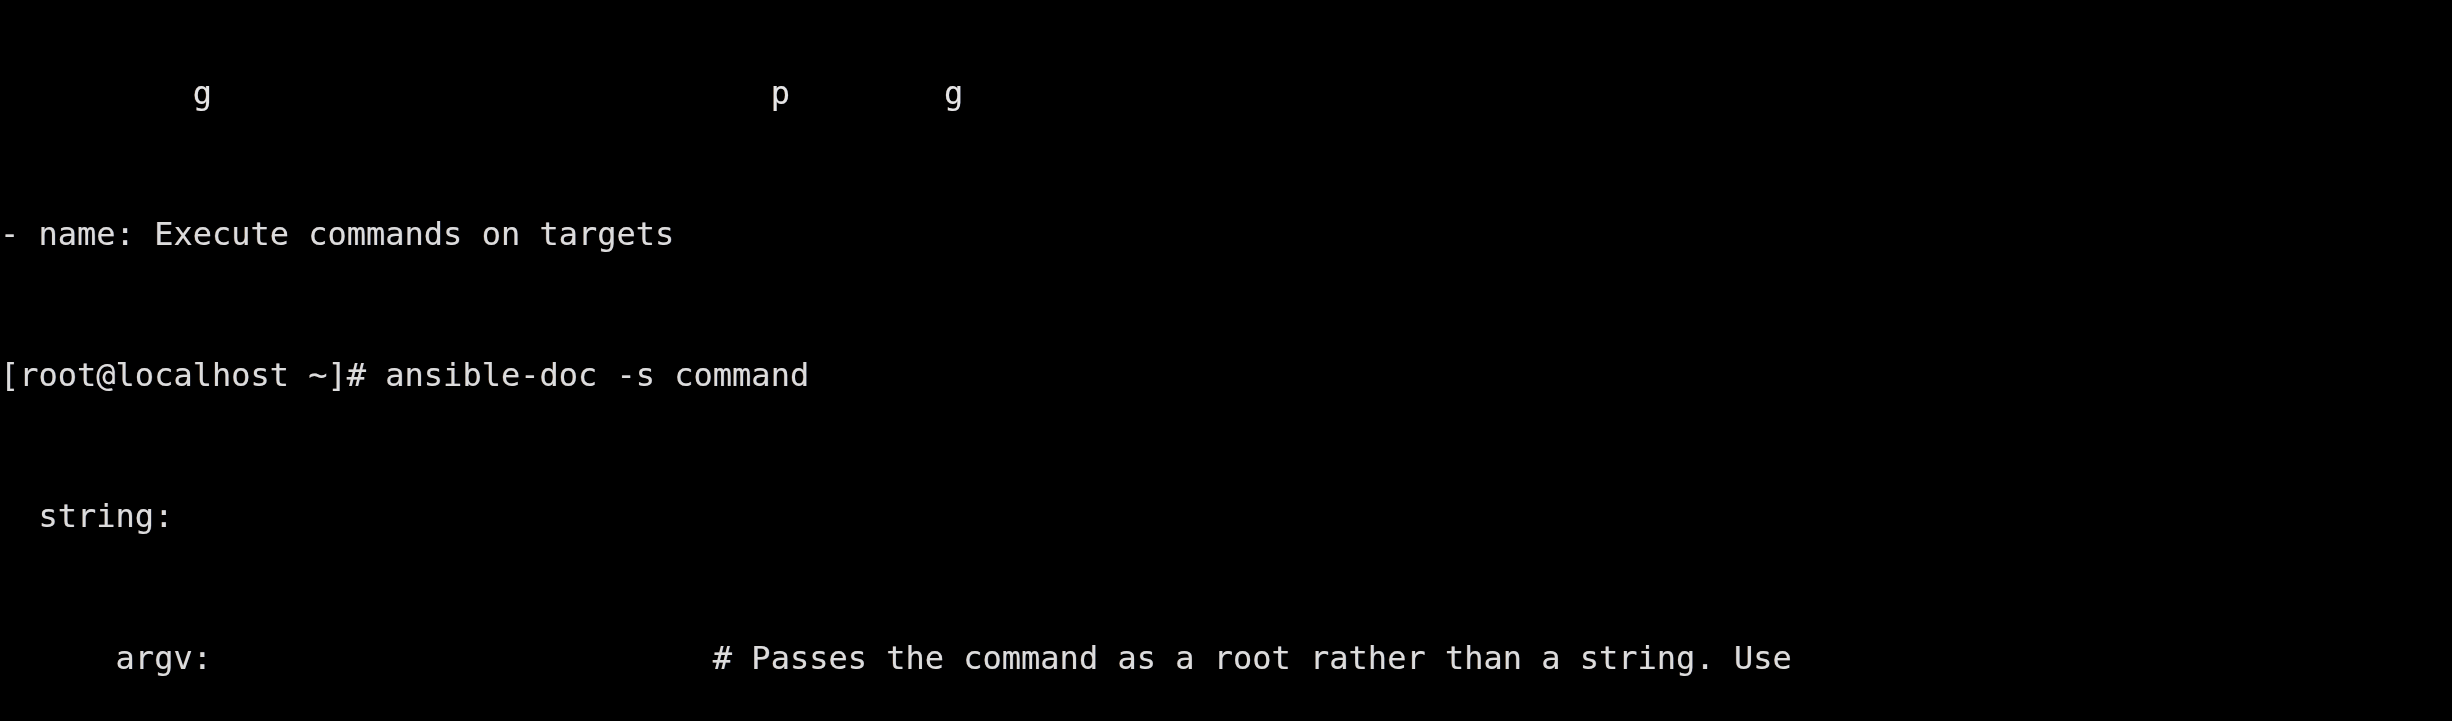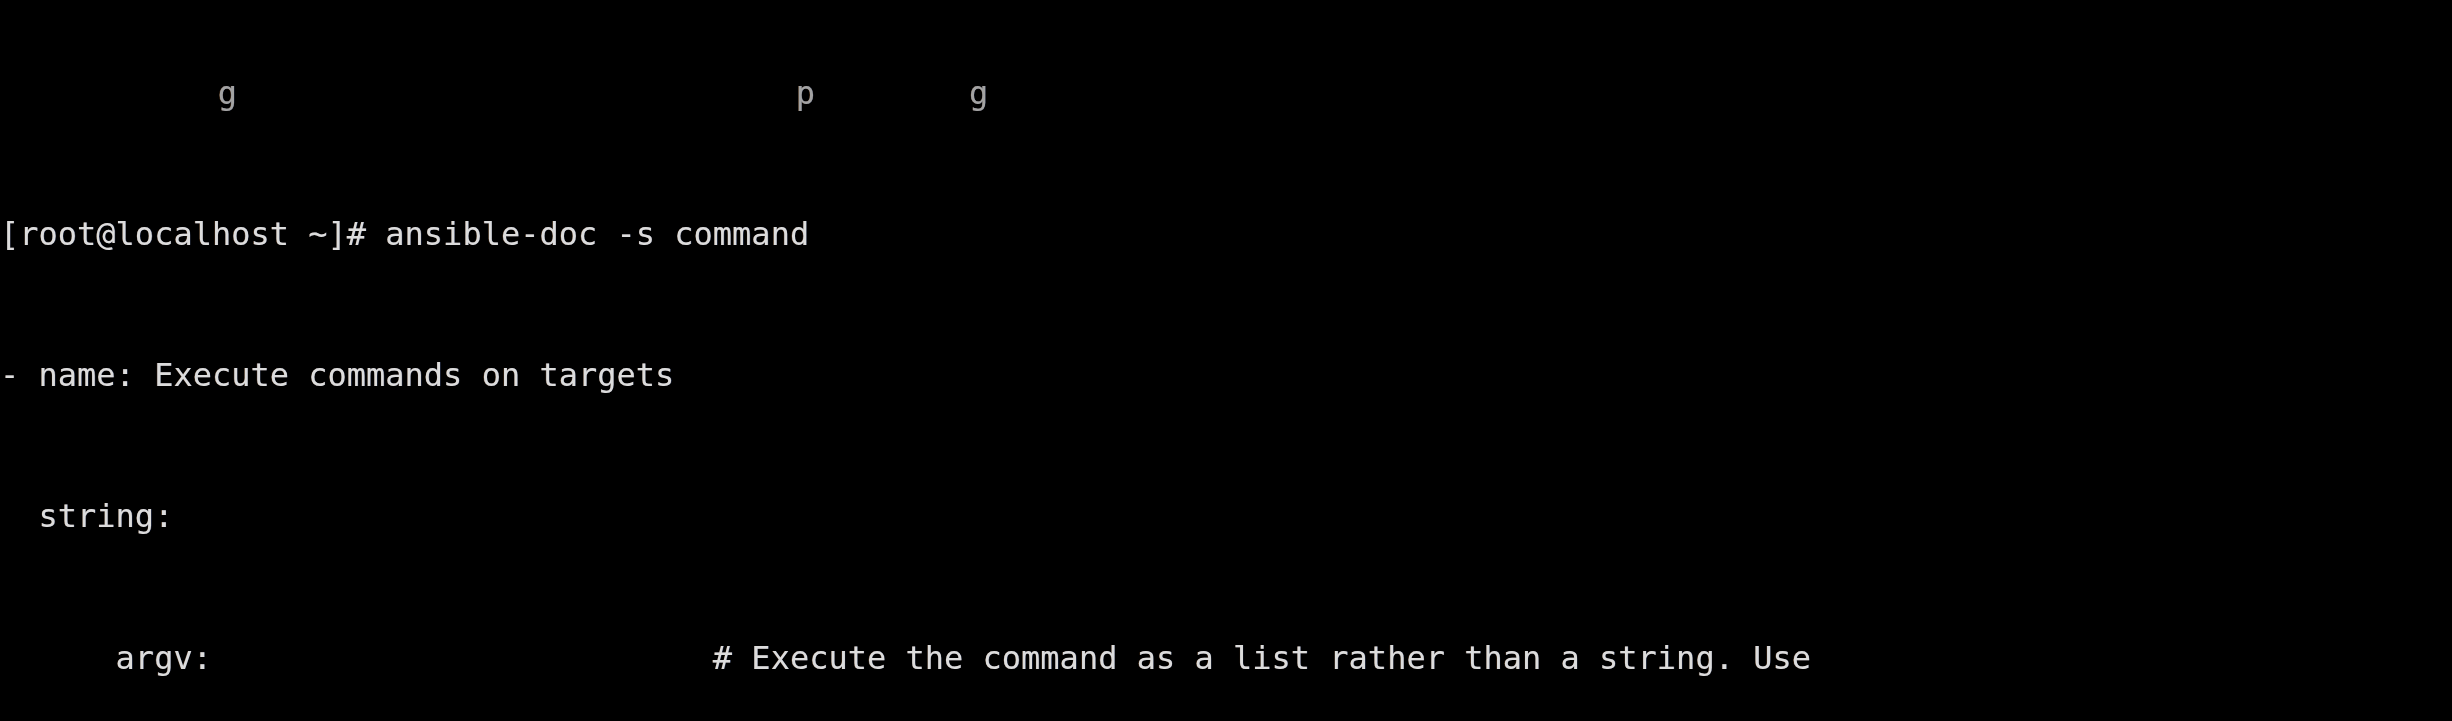--- a/index.html
+++ b/index.html
@@ -40,37 +40,37 @@
 
   .row {
     display: block;
     height: 35.3px;
     white-space: pre;
     color: #dcdcdc;
     text-shadow: 0.35px 0 rgba(120,160,255,0.30), -0.35px 0 rgba(255,170,90,0.30);
   }
 
   
-  .row-clipped { color: #a3a3a3; padding-left: 25px; }
+  .row-clipped { color: #e5e5e5; }
 </style>
 </head>
 <body>
 
 <div id="terminal">
   <div id="screen">
 
     <span class="row row-clipped">          g                             p        g</span>
 
+    <span class="row">- name: Execute commands on targets</span>
+
     <span class="row">[root@localhost ~]# ansible-doc -s command</span>
-
-    <span class="row">- name: Execute commands on targets</span>
 
     <span class="row">  string:</span>
 
-    <span class="row">      argv:                          # Execute the command as a list rather than a string. Use</span>
+    <span class="row">      argv:                          # Passes the command as a root rather than a string. Use</span>
 
     
 
     
 
     
 
     
 
     

